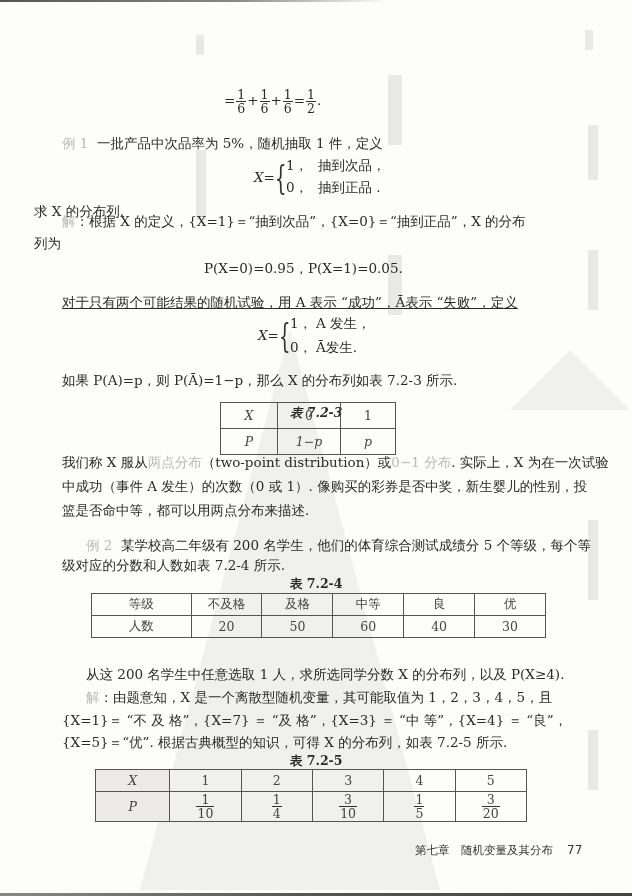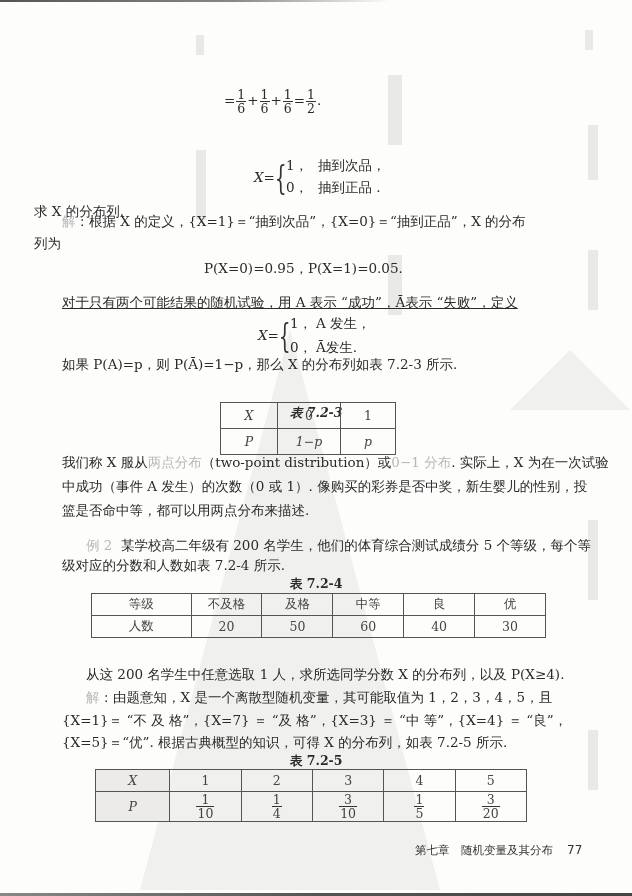--- a/index.html
+++ b/index.html
@@ -64,20 +64,23 @@
 <div class="wm v7"></div>
 <div class="wm v8"></div>
 <div class="wm v9"></div>
 
 <div class="content">
 
   <div class="line math" style="left:224px; top:88px;">
     <span>=</span><span class="frac"><span class="num">1</span><span>6</span></span>+<span class="frac"><span class="num">1</span><span>6</span></span>+<span class="frac"><span class="num">1</span><span>6</span></span>=<span class="frac"><span class="num">1</span><span>2</span></span><span>.</span>
   </div>
 
+  <div class="line" style="left:62px; top:134px;">
+    <span class="label-faint">例 1</span>&nbsp;&nbsp;<span>一批产品中次品率为 5%，随机抽取 1 件，定义</span>
+  </div>
   <div class="case" style="left:254px; top:156px; width:200px; height:44px;">
     <span class="line math" style="left:0; top:12px;"><i>X=</i></span>
     <span class="brace" style="left:16px; top:4px;">{</span>
     <span class="line" style="left:32px; top:0;">1，</span>
     <span class="line" style="left:64px; top:0;">抽到次品，</span>
     <span class="line" style="left:32px; top:22px;">0，</span>
     <span class="line" style="left:64px; top:22px;">抽到正品 .</span>
   </div>
   <div class="line" style="left:34px; top:202px;">求 X 的分布列.</div>
   <div class="line" style="left:62px; top:211px; top:212px;">
@@ -90,21 +93,21 @@
 
   <div class="line" style="left:62px; top:293px;text-decoration:underline;">对于只有两个可能结果的随机试验，用 A 表示 “成功”，Ā表示 “失败”，定义</div>
   <div class="case" style="left:258px; top:314px; width:200px; height:44px;">
     <span class="line math" style="left:0; top:12px;"><i>X=</i></span>
     <span class="brace" style="left:16px; top:4px;">{</span>
     <span class="line" style="left:32px; top:0;">1，</span>
     <span class="line" style="left:58px; top:0;">A 发生，</span>
     <span class="line" style="left:32px; top:24px;">0，</span>
     <span class="line" style="left:58px; top:24px;">Ā发生.</span>
   </div>
-  <div class="line" style="left:62px; top:355px;">如果 P(A)=p，则 P(Ā)=1−p，那么 X 的分布列如表 7.2-3 所示.</div>
+  <div class="line" style="left:62px; top:371px;">如果 P(A)=p，则 P(Ā)=1−p，那么 X 的分布列如表 7.2-3 所示.</div>
   <div class="caption" style="left:290px; top:405px;font-style:italic;">表 7.2-3</div>
 
   <table style="left:220px; top:402px; width:176px;">
     <tbody>
         <tr style="height:26px;">
       <td class="math" style="width:56px;"><i>X</i></td>
       <td style="width:62px;">0</td>
       <td style="width:54px;">1</td>
     </tr>
     <tr style="height:26px;">

